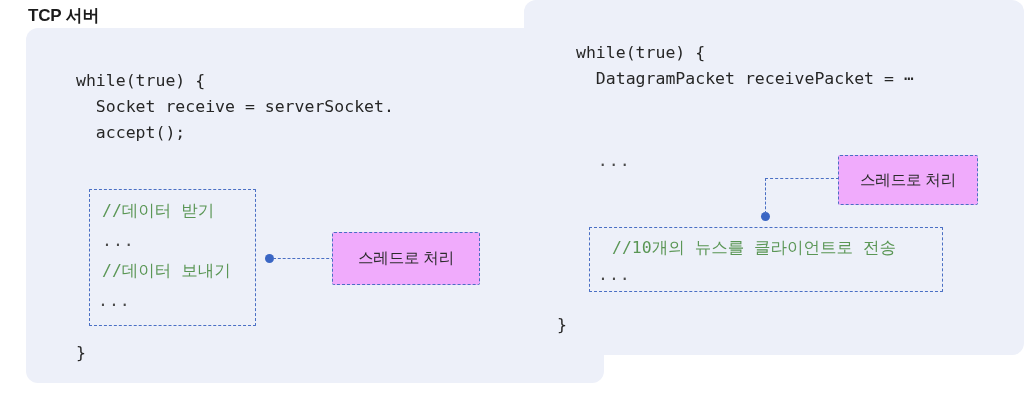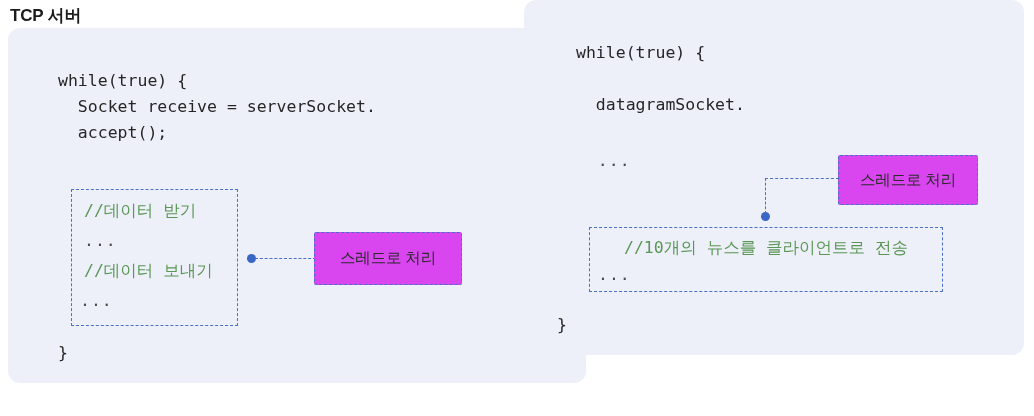--- a/index.html
+++ b/index.html
@@ -11,21 +11,21 @@
     width: 1034px;
     height: 416px;
     position: relative;
     font-family: "Liberation Sans", sans-serif;
     overflow: hidden;
   }
   .panel-wrap {
     position: absolute;
     top: 0;
   }
-  .panel-wrap.left  { left: 8px;  width: 578px; }
+  .panel-wrap.left  { left: 26px;  width: 578px; }
   .panel-wrap.right { left: 524px; width: 500px; }
 
   .panel-title {
     font-family: "Liberation Sans", sans-serif;
     font-size: 17px;
     font-weight: bold;
     color: #1b1b1b;
     letter-spacing: -0.2px;
     margin: 4px 0 0 2px;
     height: 24px;
@@ -61,21 +61,21 @@
   .dash-box {
     position: absolute;
     border: 1.6px dashed #4a6fc4;
     box-sizing: border-box;
     border-radius: 1px;
   }
 
   
   .callout {
     position: absolute;
-    background: #d946ef;
+    background: #f0abfc;
     border: 1.6px dashed #4a6fc4;
     box-sizing: border-box;
     border-radius: 2px;
     display: flex;
     align-items: center;
     justify-content: center;
     font-family: "Liberation Sans", sans-serif;
     font-size: 15.5px;
     color: #2b2b2b;
     letter-spacing: -0.2px;
@@ -139,31 +139,31 @@
   </div>
 </div>
 
 <div class="panel-wrap right">
 
 
   <div class="code-panel">
 
     <div class="code" style="left:52px; top:40px;">while(true) {</div>
 
+    <div class="code" style="left:52px; top:66px;">  DatagramPacket receivePacket = ⋯</div>
 
-    <div class="code" style="left:52px; top:92px;">  datagramSocket.</div>
 
 
     <div class="code dots" style="left:52px; top:148px;">  ...</div>
 
     <div class="code" style="left:33px; top:312px;">}</div>
 
     <div class="dash-box" style="left:65px; top:227px; width:354px; height:65px;">
 
-      <div class="code green" style="left:34px; top:7px; position:absolute;">//10개의 뉴스를 클라이언트로 전송</div>
+      <div class="code green" style="left:22px; top:7px; position:absolute;">//10개의 뉴스를 클라이언트로 전송</div>
 
       <div class="code dots" style="left:8px; top:34px; position:absolute;">...</div>
     </div>
 
     <div class="conn-dot" style="left:237px; top:212px;"></div>
     <div class="conn-v" style="left:241px; top:178px; height:36px;"></div>
     <div class="conn-h" style="left:241px; top:178px; width:74px;"></div>
 
     <div class="callout" style="left:314px; top:155px; width:140px; height:50px;">
       <span>스레드로 처리</span>

